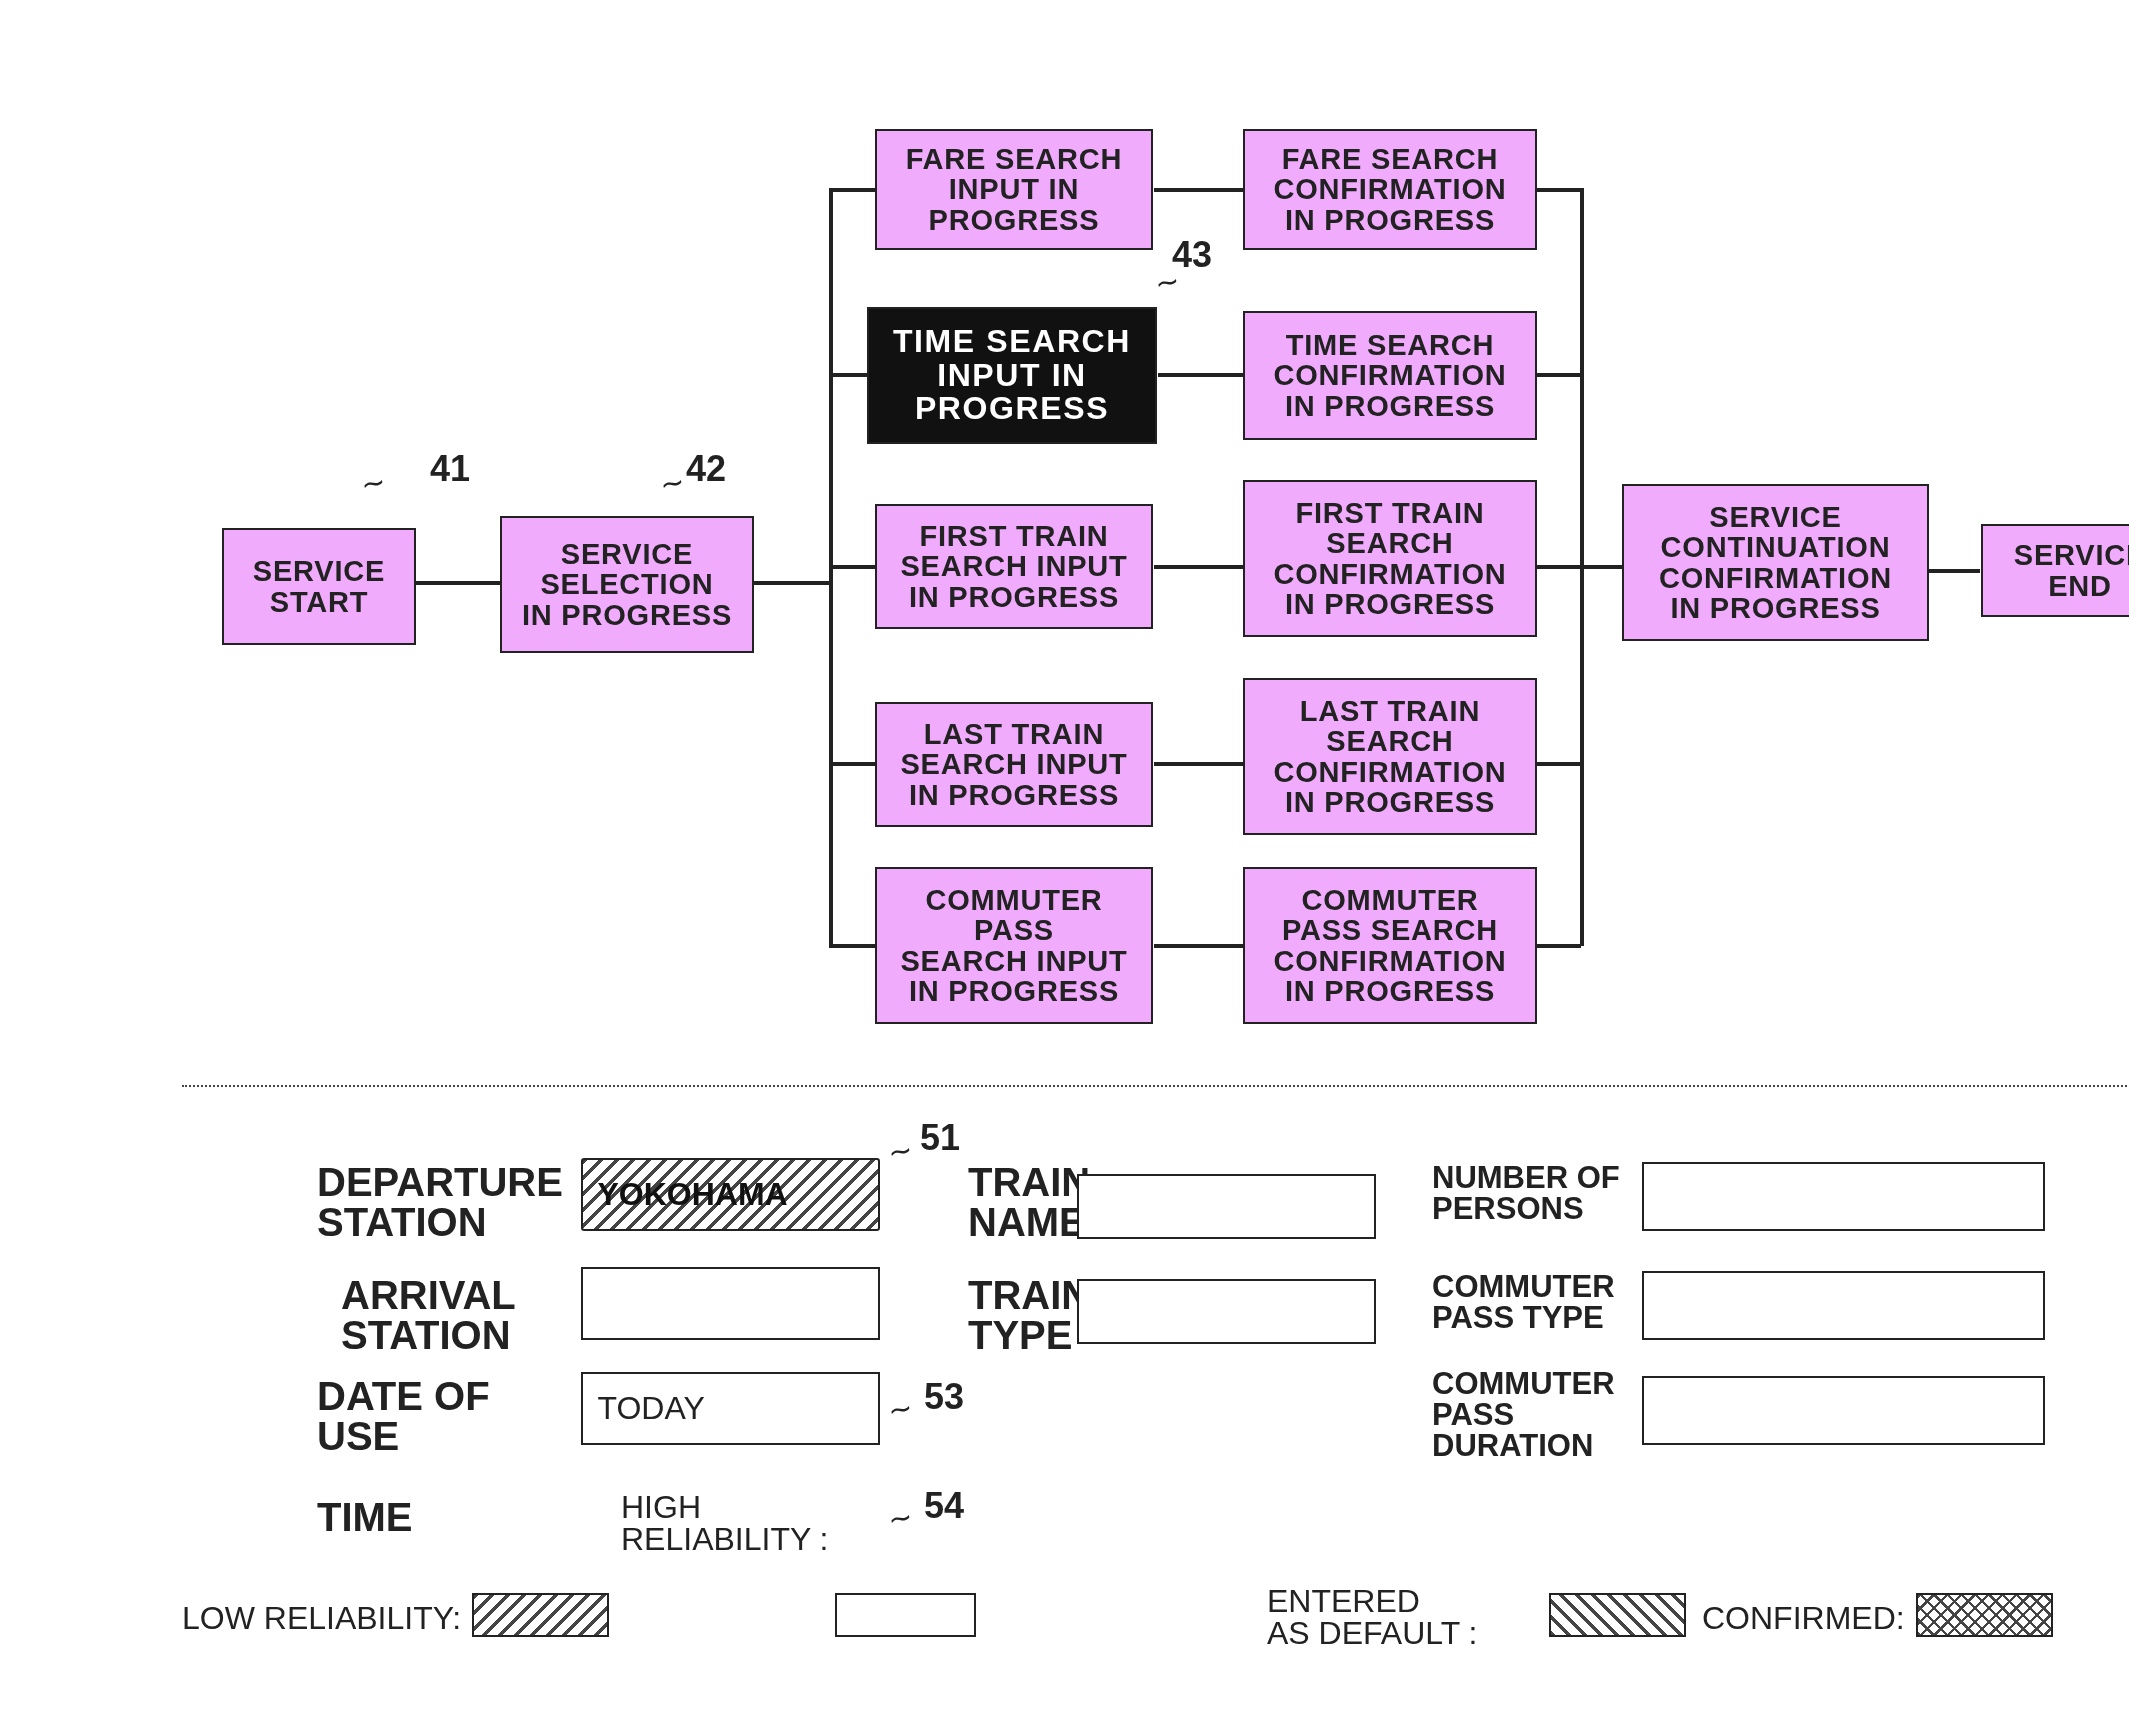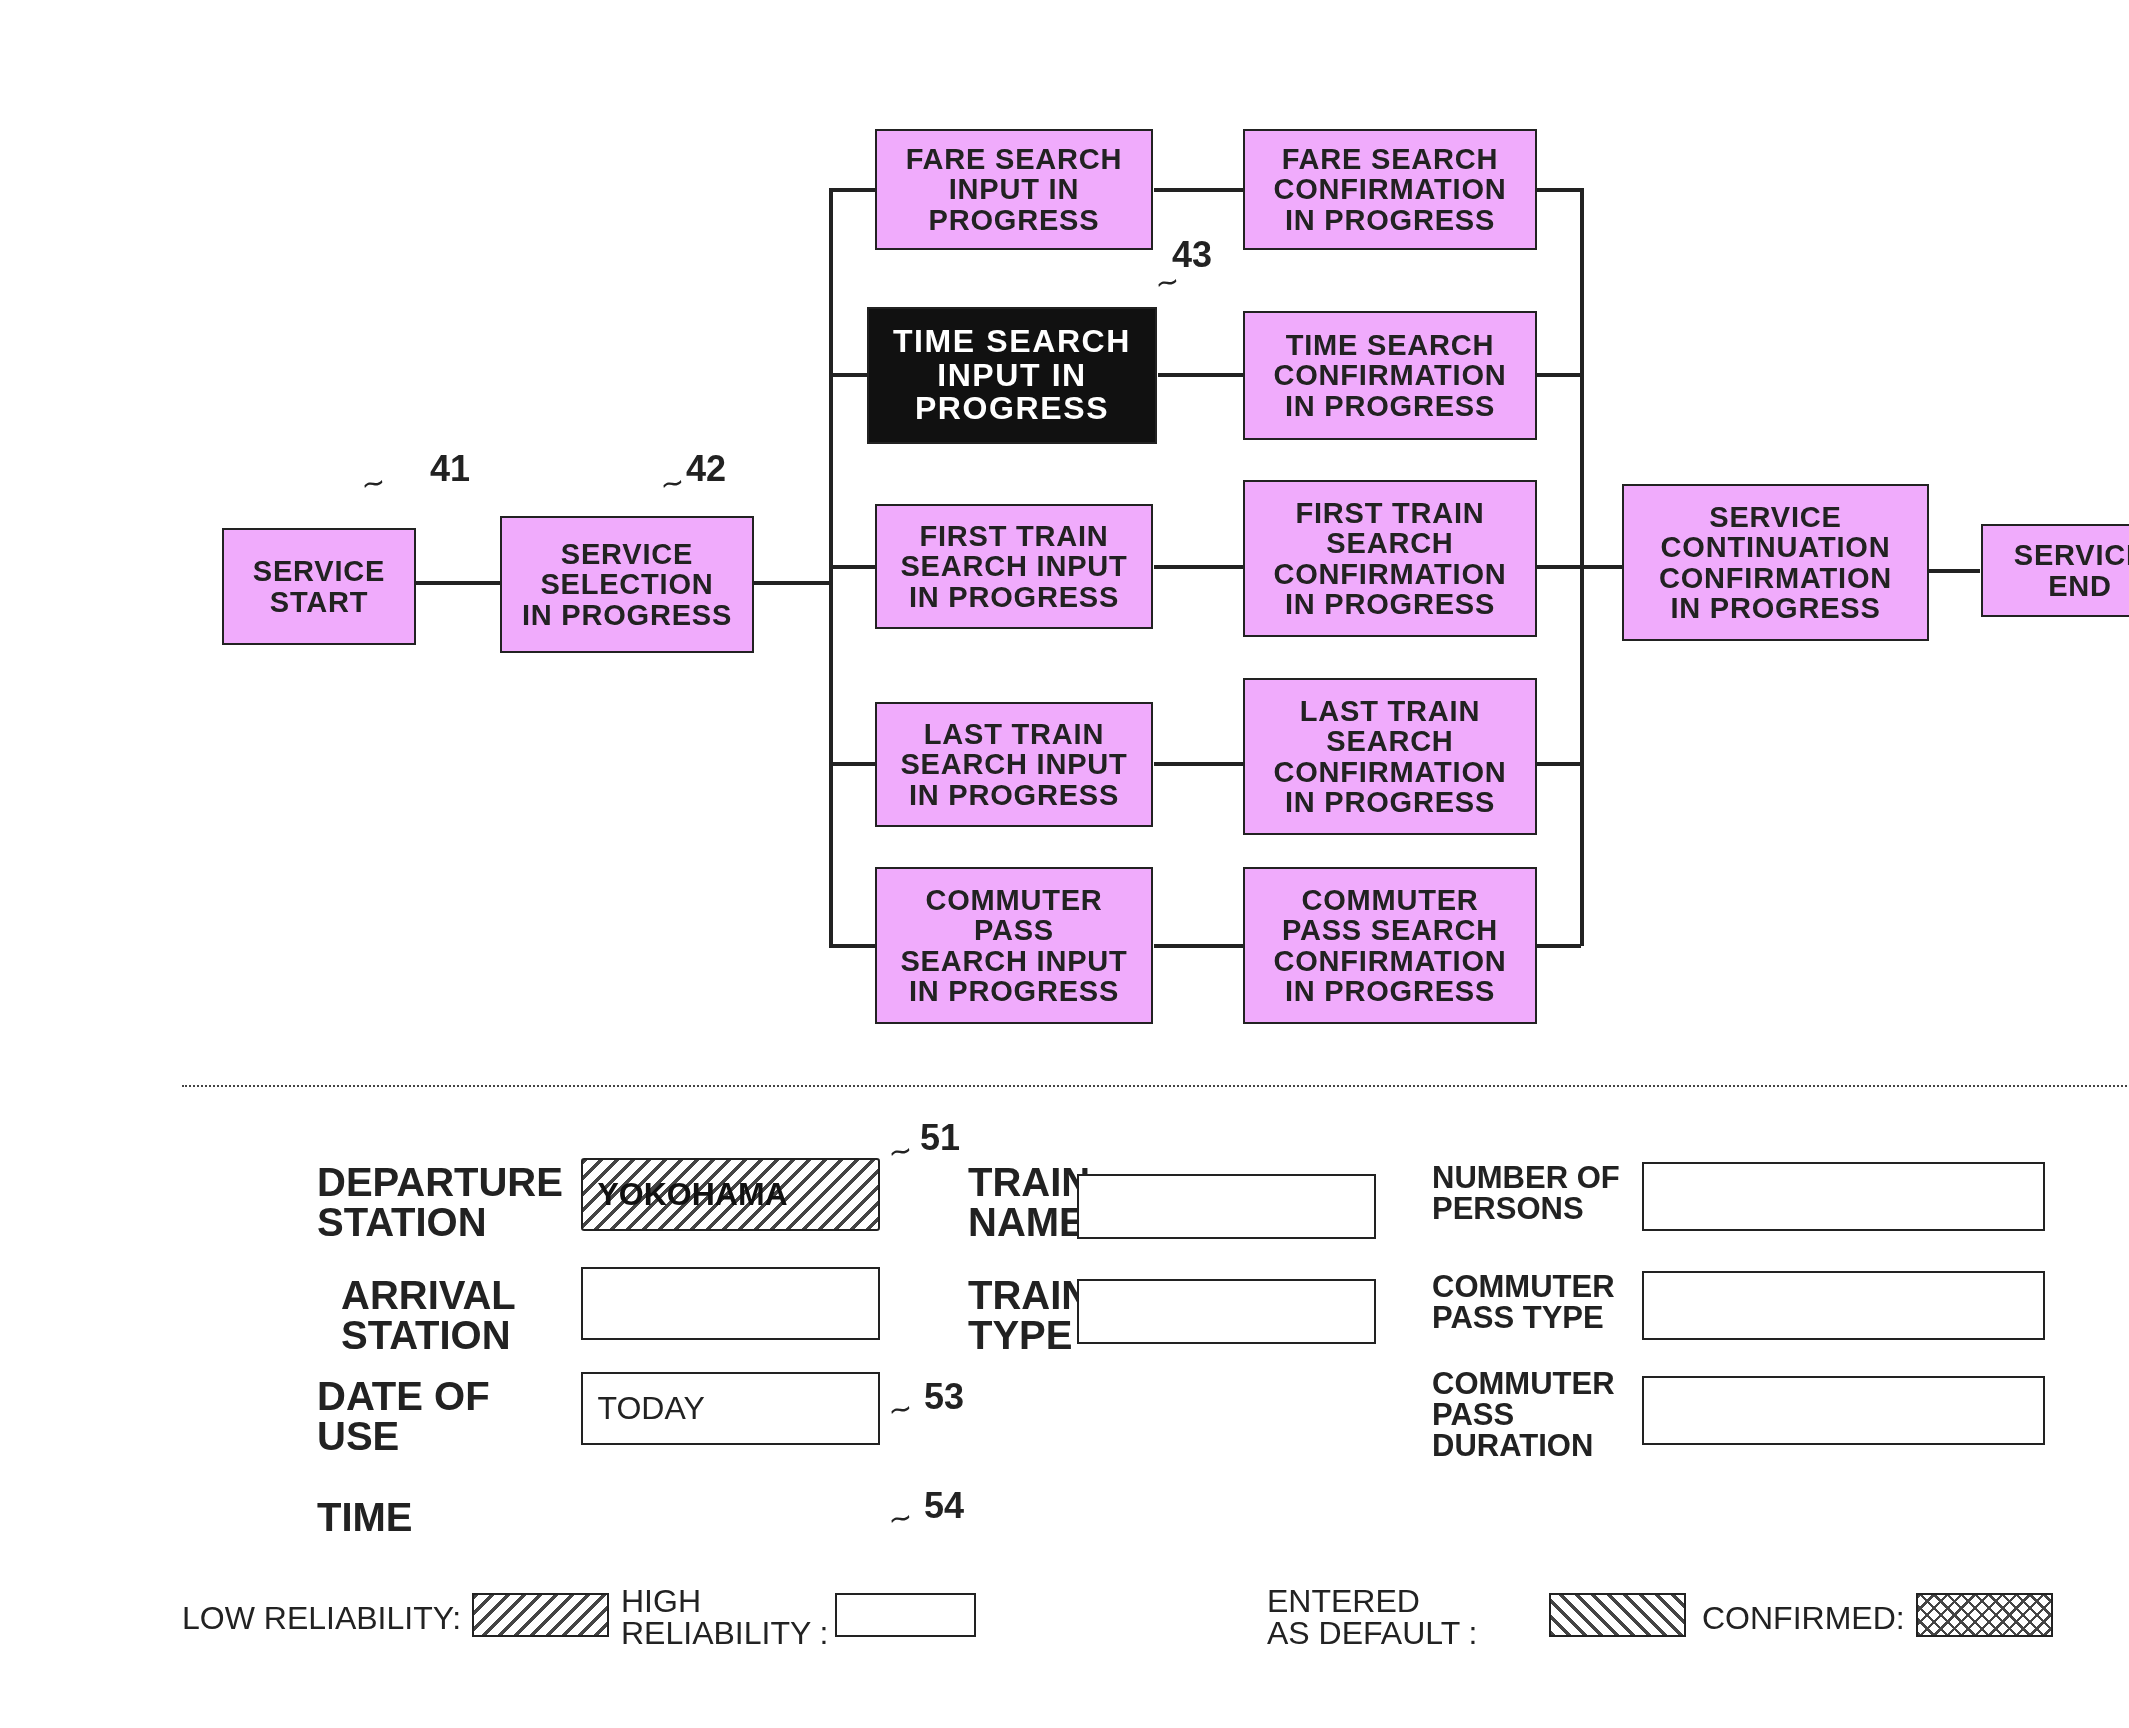--- a/index.html
+++ b/index.html
@@ -241,21 +241,21 @@
 
   <div class="squig" style="left:888px; top:1392px;">∼</div>
   <div class="ref" style="left:924px; top:1376px;">53</div>
 
   <div class="squig" style="left:888px; top:1501px;">∼</div>
   <div class="ref" style="left:924px; top:1485px;">54</div>
 
   <div class="legend-text" style="left:182px; top:1602px;">LOW RELIABILITY:</div>
   <div class="swatch hatched-nw" style="left:472px; top:1593px; width:137px; height:44px;"></div>
 
-  <div class="legend-text" style="left:621px; top:1585px;">HIGH
+  <div class="legend-text" style="left:621px; top:1491px;">HIGH
 RELIABILITY :</div>
   <div class="swatch" style="left:835px; top:1593px; width:141px; height:44px; background:#fff;"></div>
 
   <div class="legend-text" style="left:1267px; top:1585px;">ENTERED
 AS DEFAULT :</div>
   <div class="swatch hatched-ne" style="left:1549px; top:1593px; width:137px; height:44px;"></div>
 
   <div class="legend-text" style="left:1702px; top:1602px;">CONFIRMED:</div>
   <div class="swatch cross" style="left:1916px; top:1593px; width:137px; height:44px;"></div>
 

